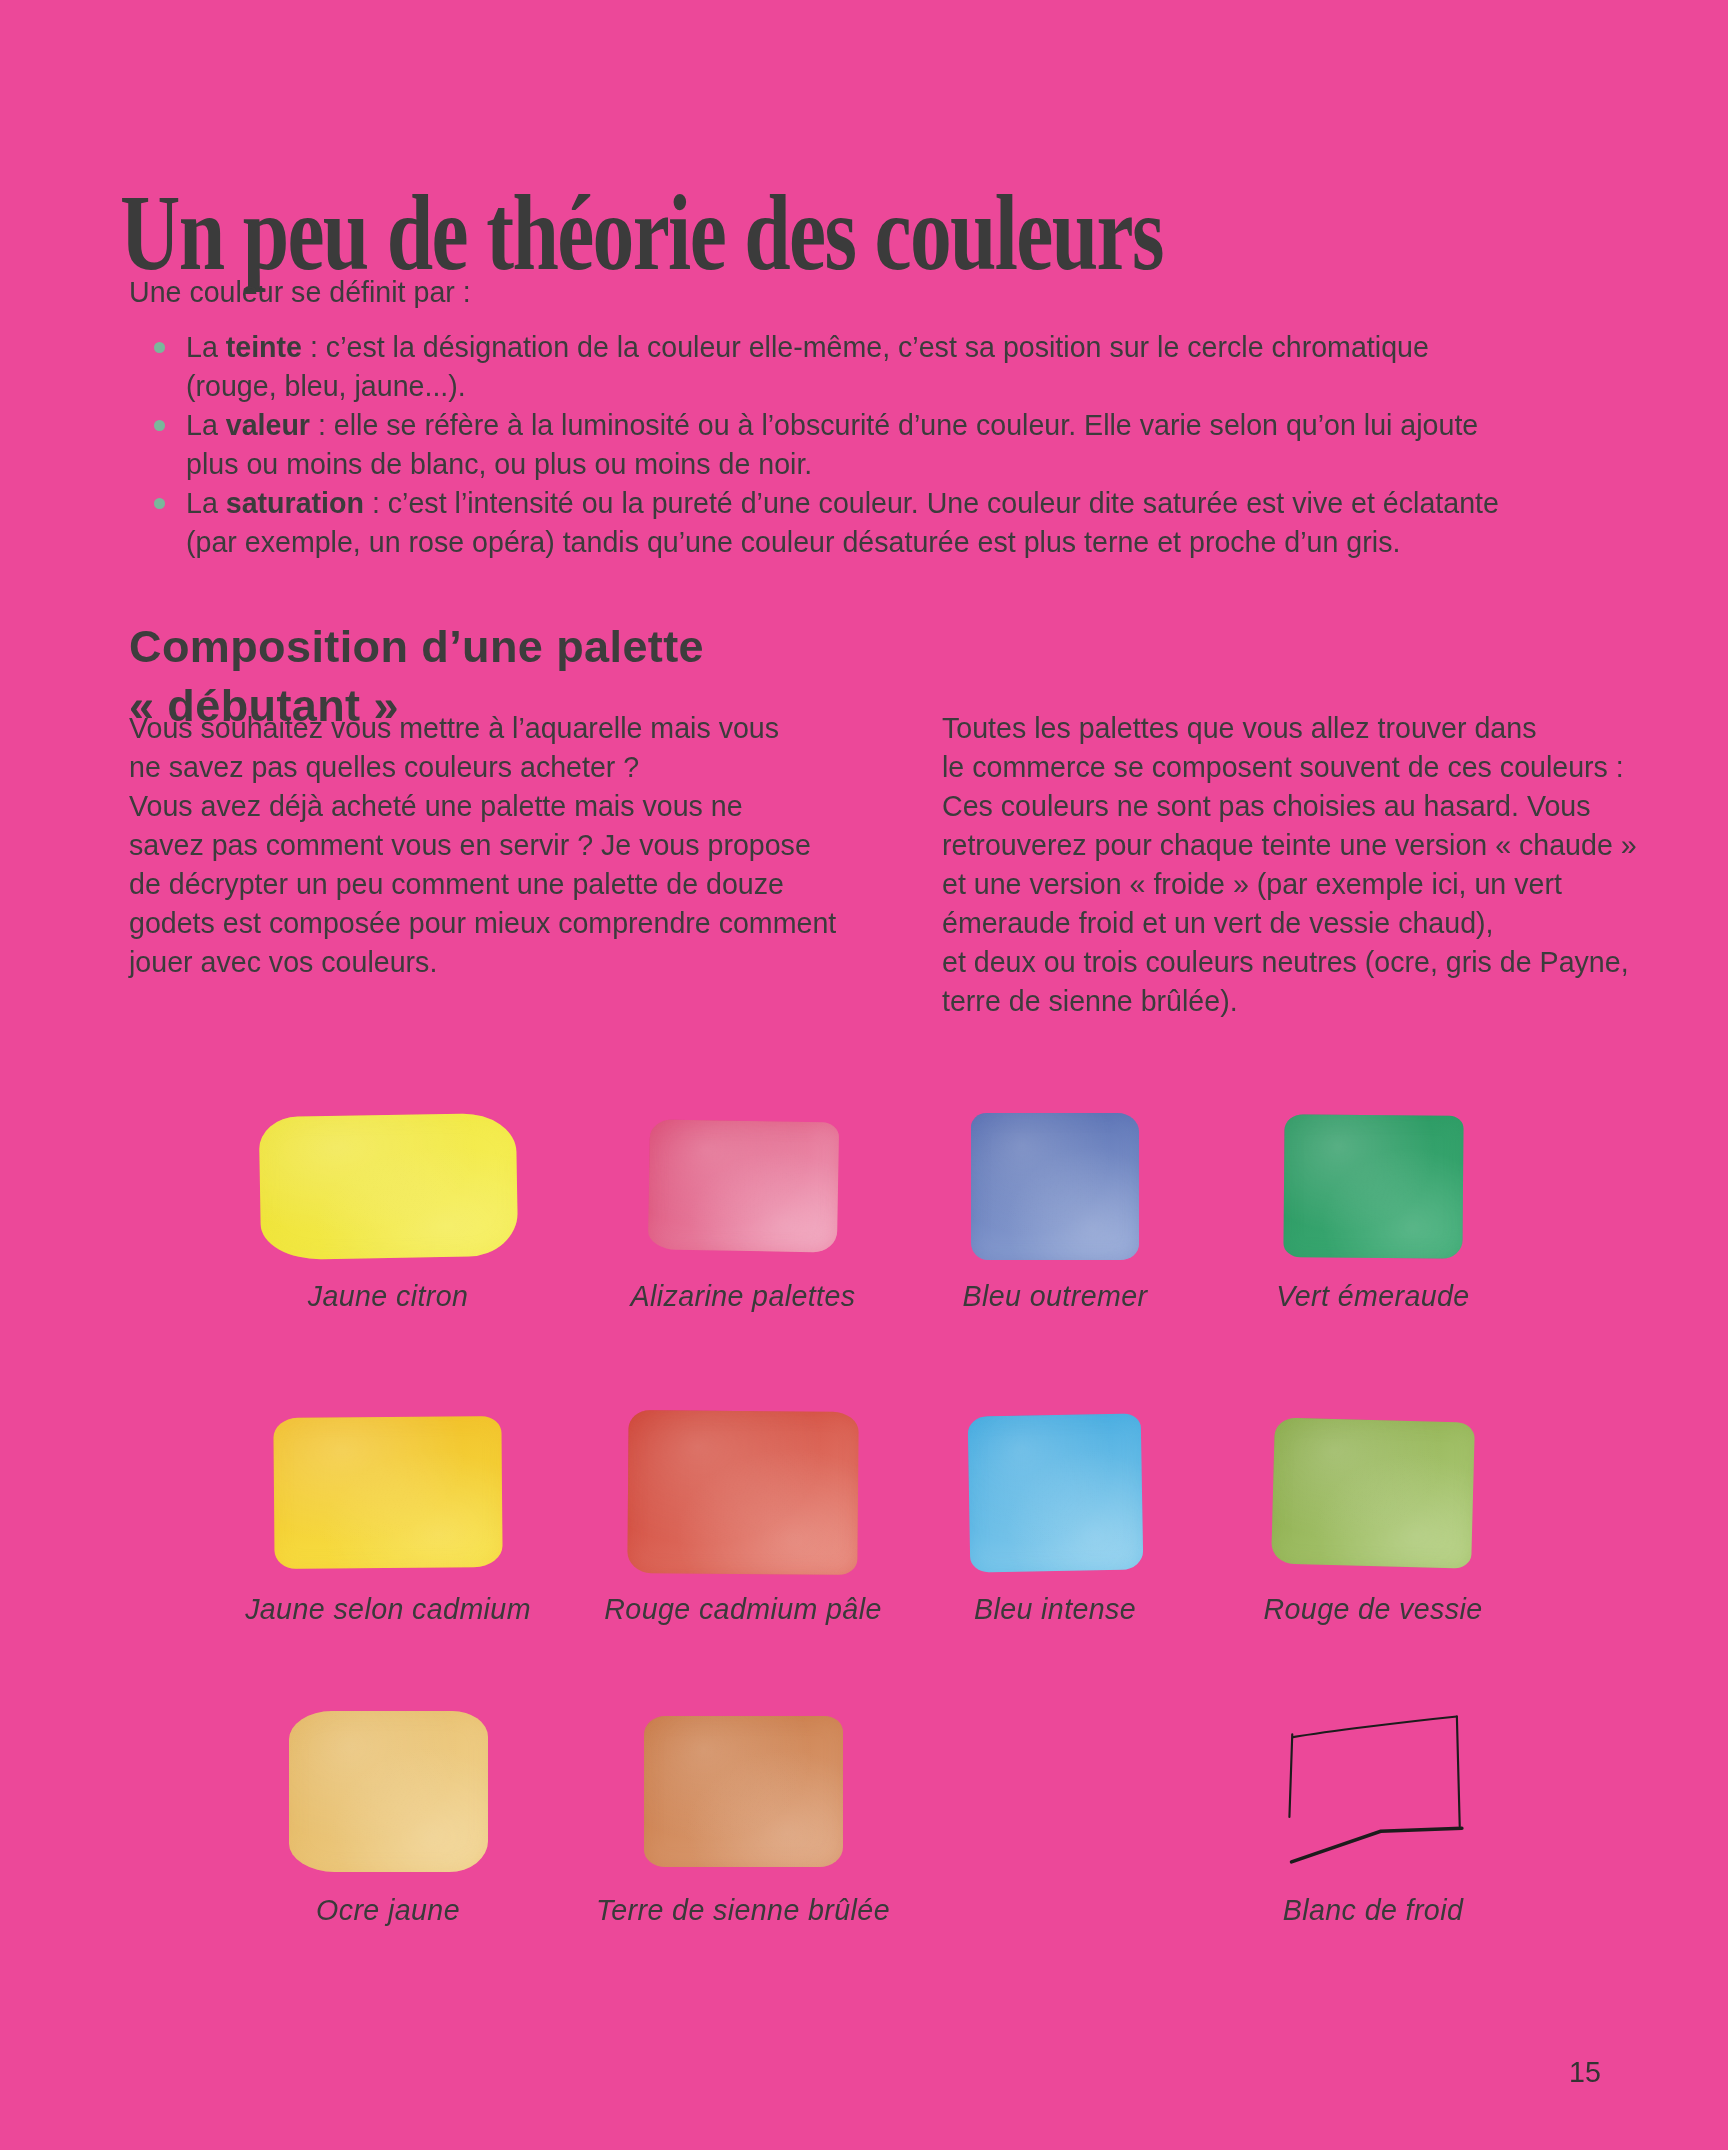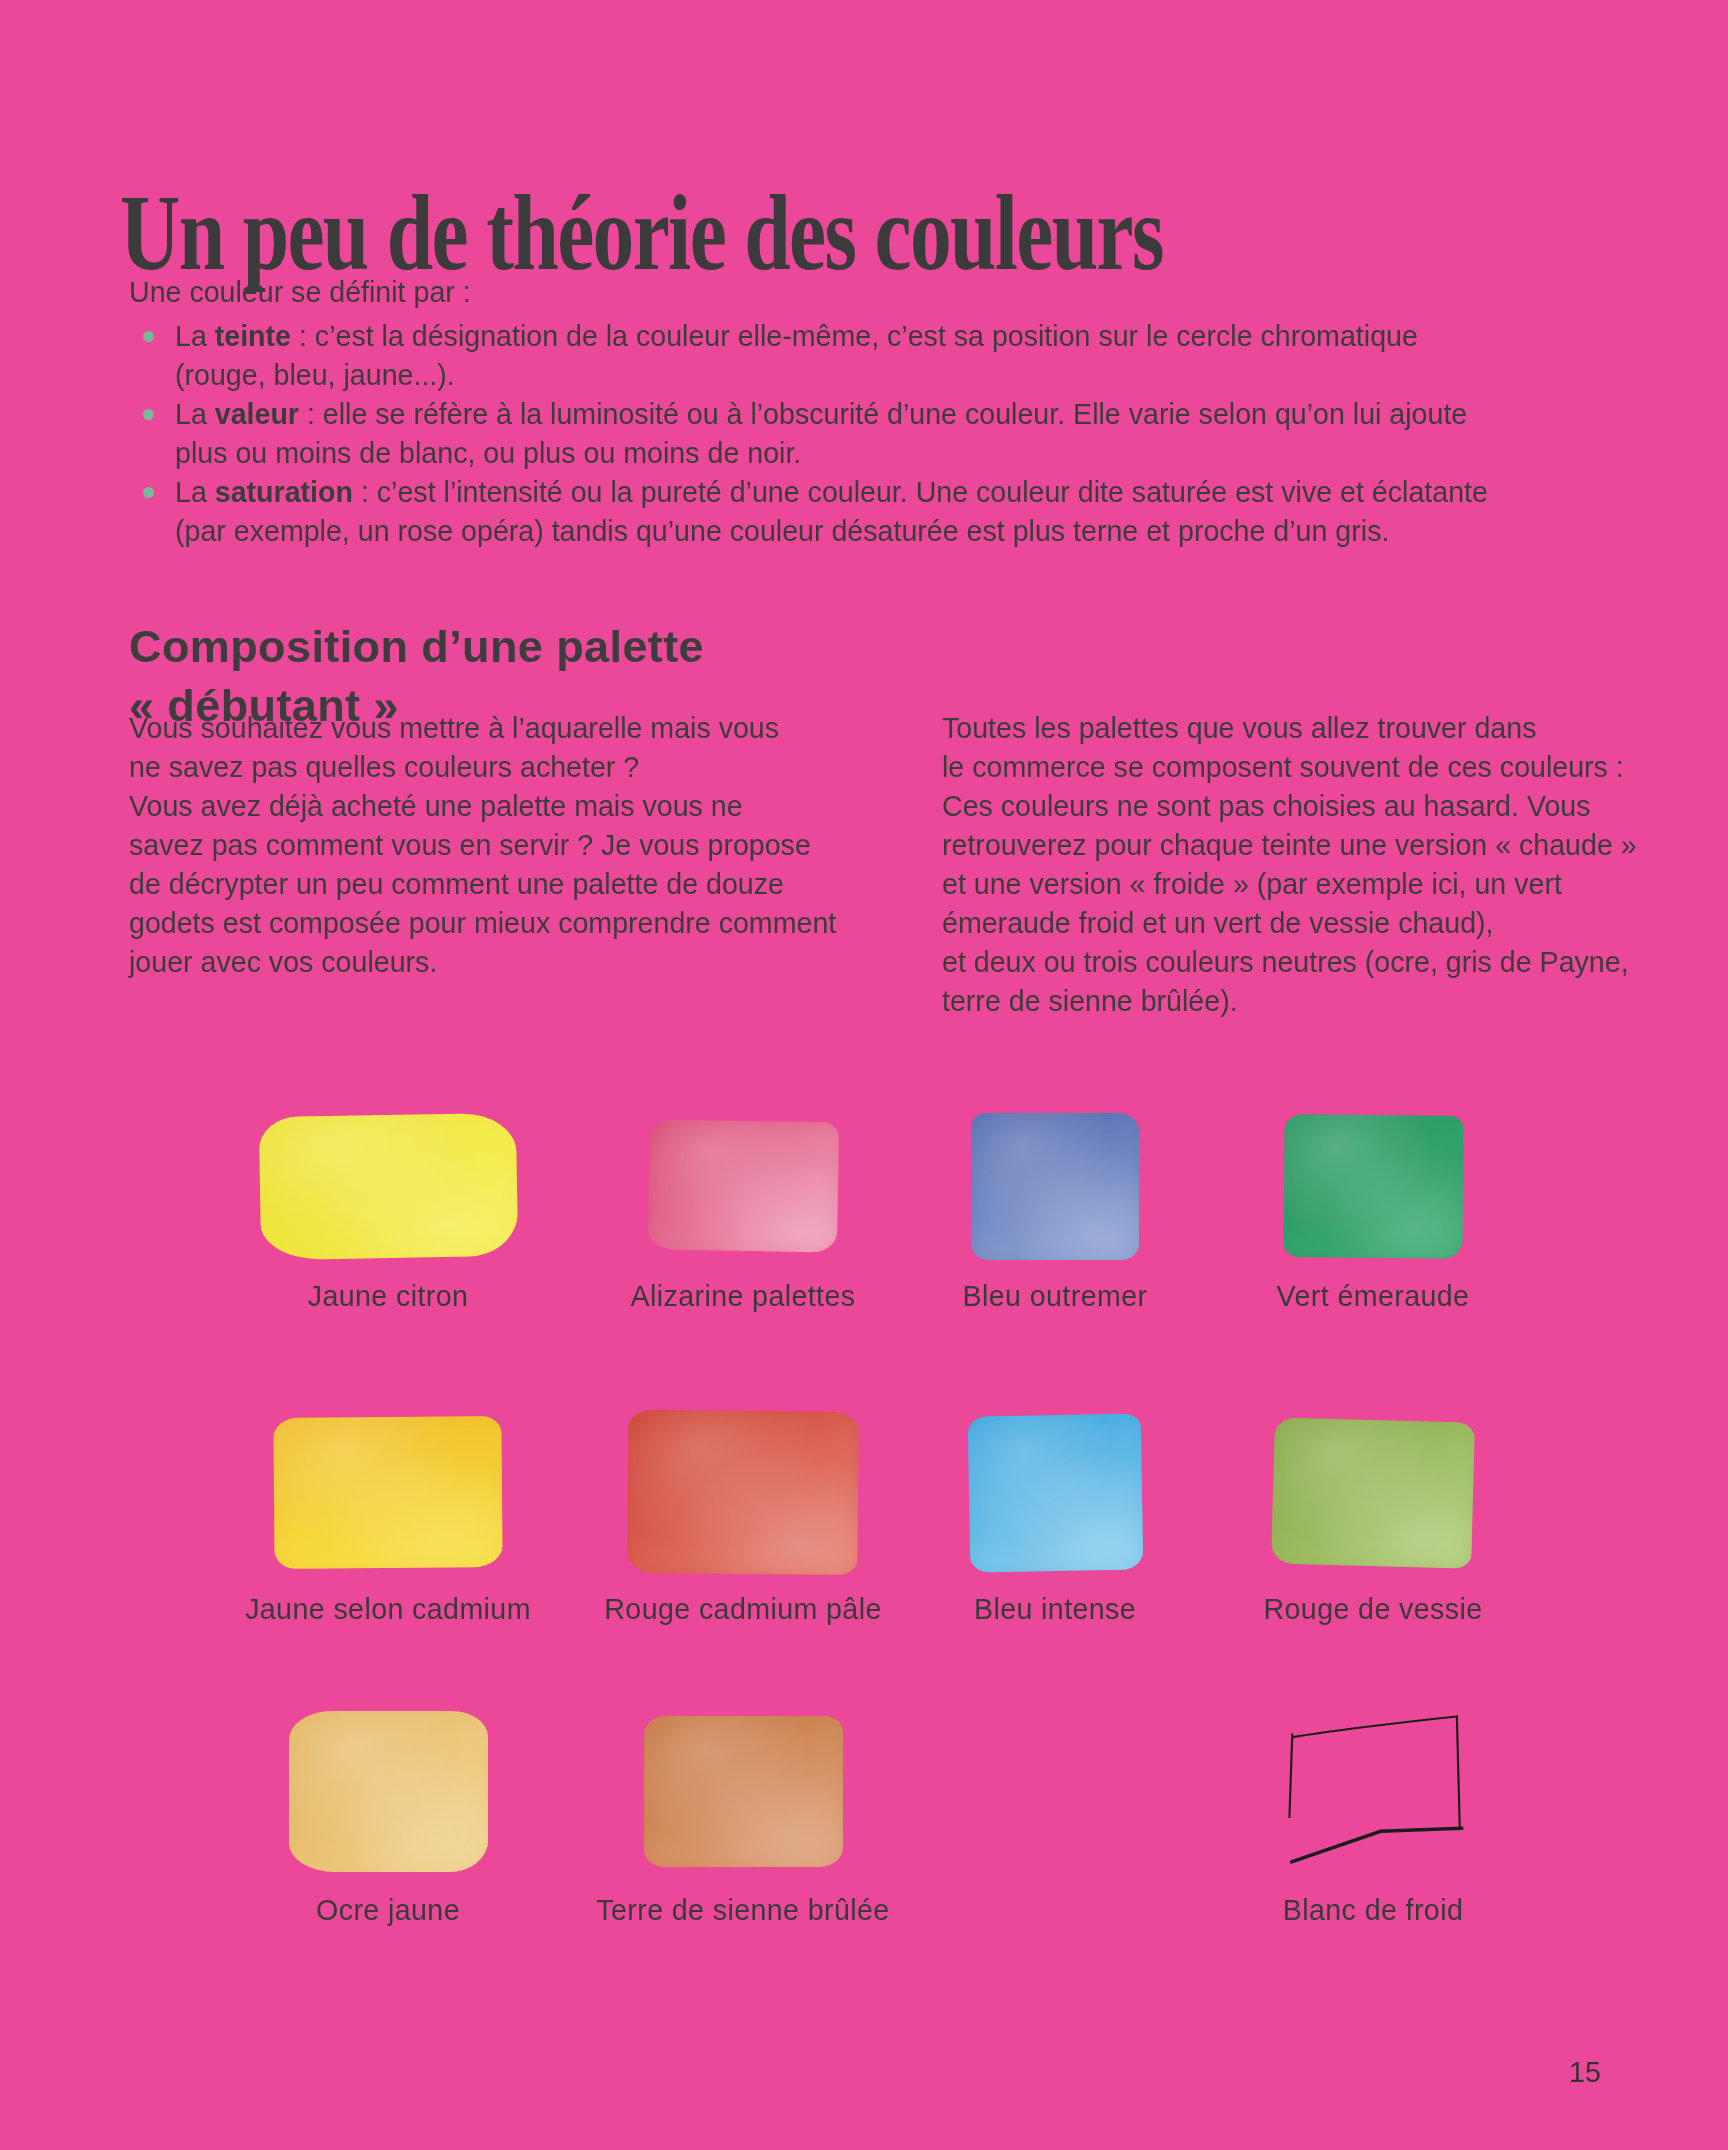--- a/index.html
+++ b/index.html
@@ -22,21 +22,21 @@
     white-space:nowrap;
     transform:scaleX(0.78);
     transform-origin:left top;
   }
   
   .intro{
     position:absolute;left:129px;top:273px;width:1435px;
     font-size:28.6px;line-height:39px;
   }
   .intro .lead{margin:0;}
-  ul.bullets{list-style:none;margin:5px;padding:0;}
+  ul.bullets{list-style:none;margin:16px;padding:0;}
   ul.bullets li{
     position:relative;
     padding-left:41px;
     white-space:pre-line;
   }
   ul.bullets li::before{
     content:"";
     position:absolute;left:9.3px;top:14.3px;
     width:10.7px;height:10.7px;border-radius:50%;
     background:var(--bullet,#7ab79b);
@@ -66,21 +66,21 @@
   .r3 .blobwrap{height:173px}
   .blob{position:relative;}
   .blob::after{
     content:"";position:absolute;inset:0;border-radius:inherit;
     background:
       radial-gradient(ellipse at 30% 22%, rgba(255,255,255,.20), transparent 55%),
       radial-gradient(ellipse at 72% 78%, rgba(255,255,255,.16), transparent 50%);
   }
   .swlabel{
     margin-top:15.7px;
-    font-size:28.6px;letter-spacing:0.4px;color:#3a3a3a;
+    font-size:28.6px;font-style:italic;letter-spacing:0.4px;color:#3a3a3a;
   }
   
   .s11{width:257px;height:143px;border-radius:39px 54px 50px 61px / 32px 39px 43px 36px;transform:rotate(-1deg);}
   .s12{width:189px;height:130px;border-radius:21.4px 17px 24px 28.6px / 18.6px 14.3px 21.4px 18.6px;transform:rotate(1deg);}
   .s13{width:168px;height:147px;border-radius:15.7px 21.4px 18.6px 17px / 14.3px 18.6px 15.7px 17px;}
   .s14{width:179px;height:143px;border-radius:18.6px 14.3px 20px 17px / 15.7px 13px 18.6px 14.3px;transform:rotate(.5deg);}
   .s21{width:228px;height:151px;border-radius:24px 20px 28.6px 21.4px / 20px 17px 21.4px 18.6px;transform:rotate(-.5deg);}
   .s22{width:230px;height:163px;border-radius:21.4px 26px 18.6px 24px / 18.6px 20px 15.7px 21.4px;transform:rotate(.5deg);}
   .s23{width:173px;height:156px;border-radius:20px 17px 21.4px 18.6px / 17px 14.3px 18.6px 15.7px;transform:rotate(-1deg);}
   .s24{width:200px;height:146px;border-radius:21.4px 18.6px 17px 23px / 18.6px 15.7px 14.3px 20px;transform:rotate(1.5deg);}

